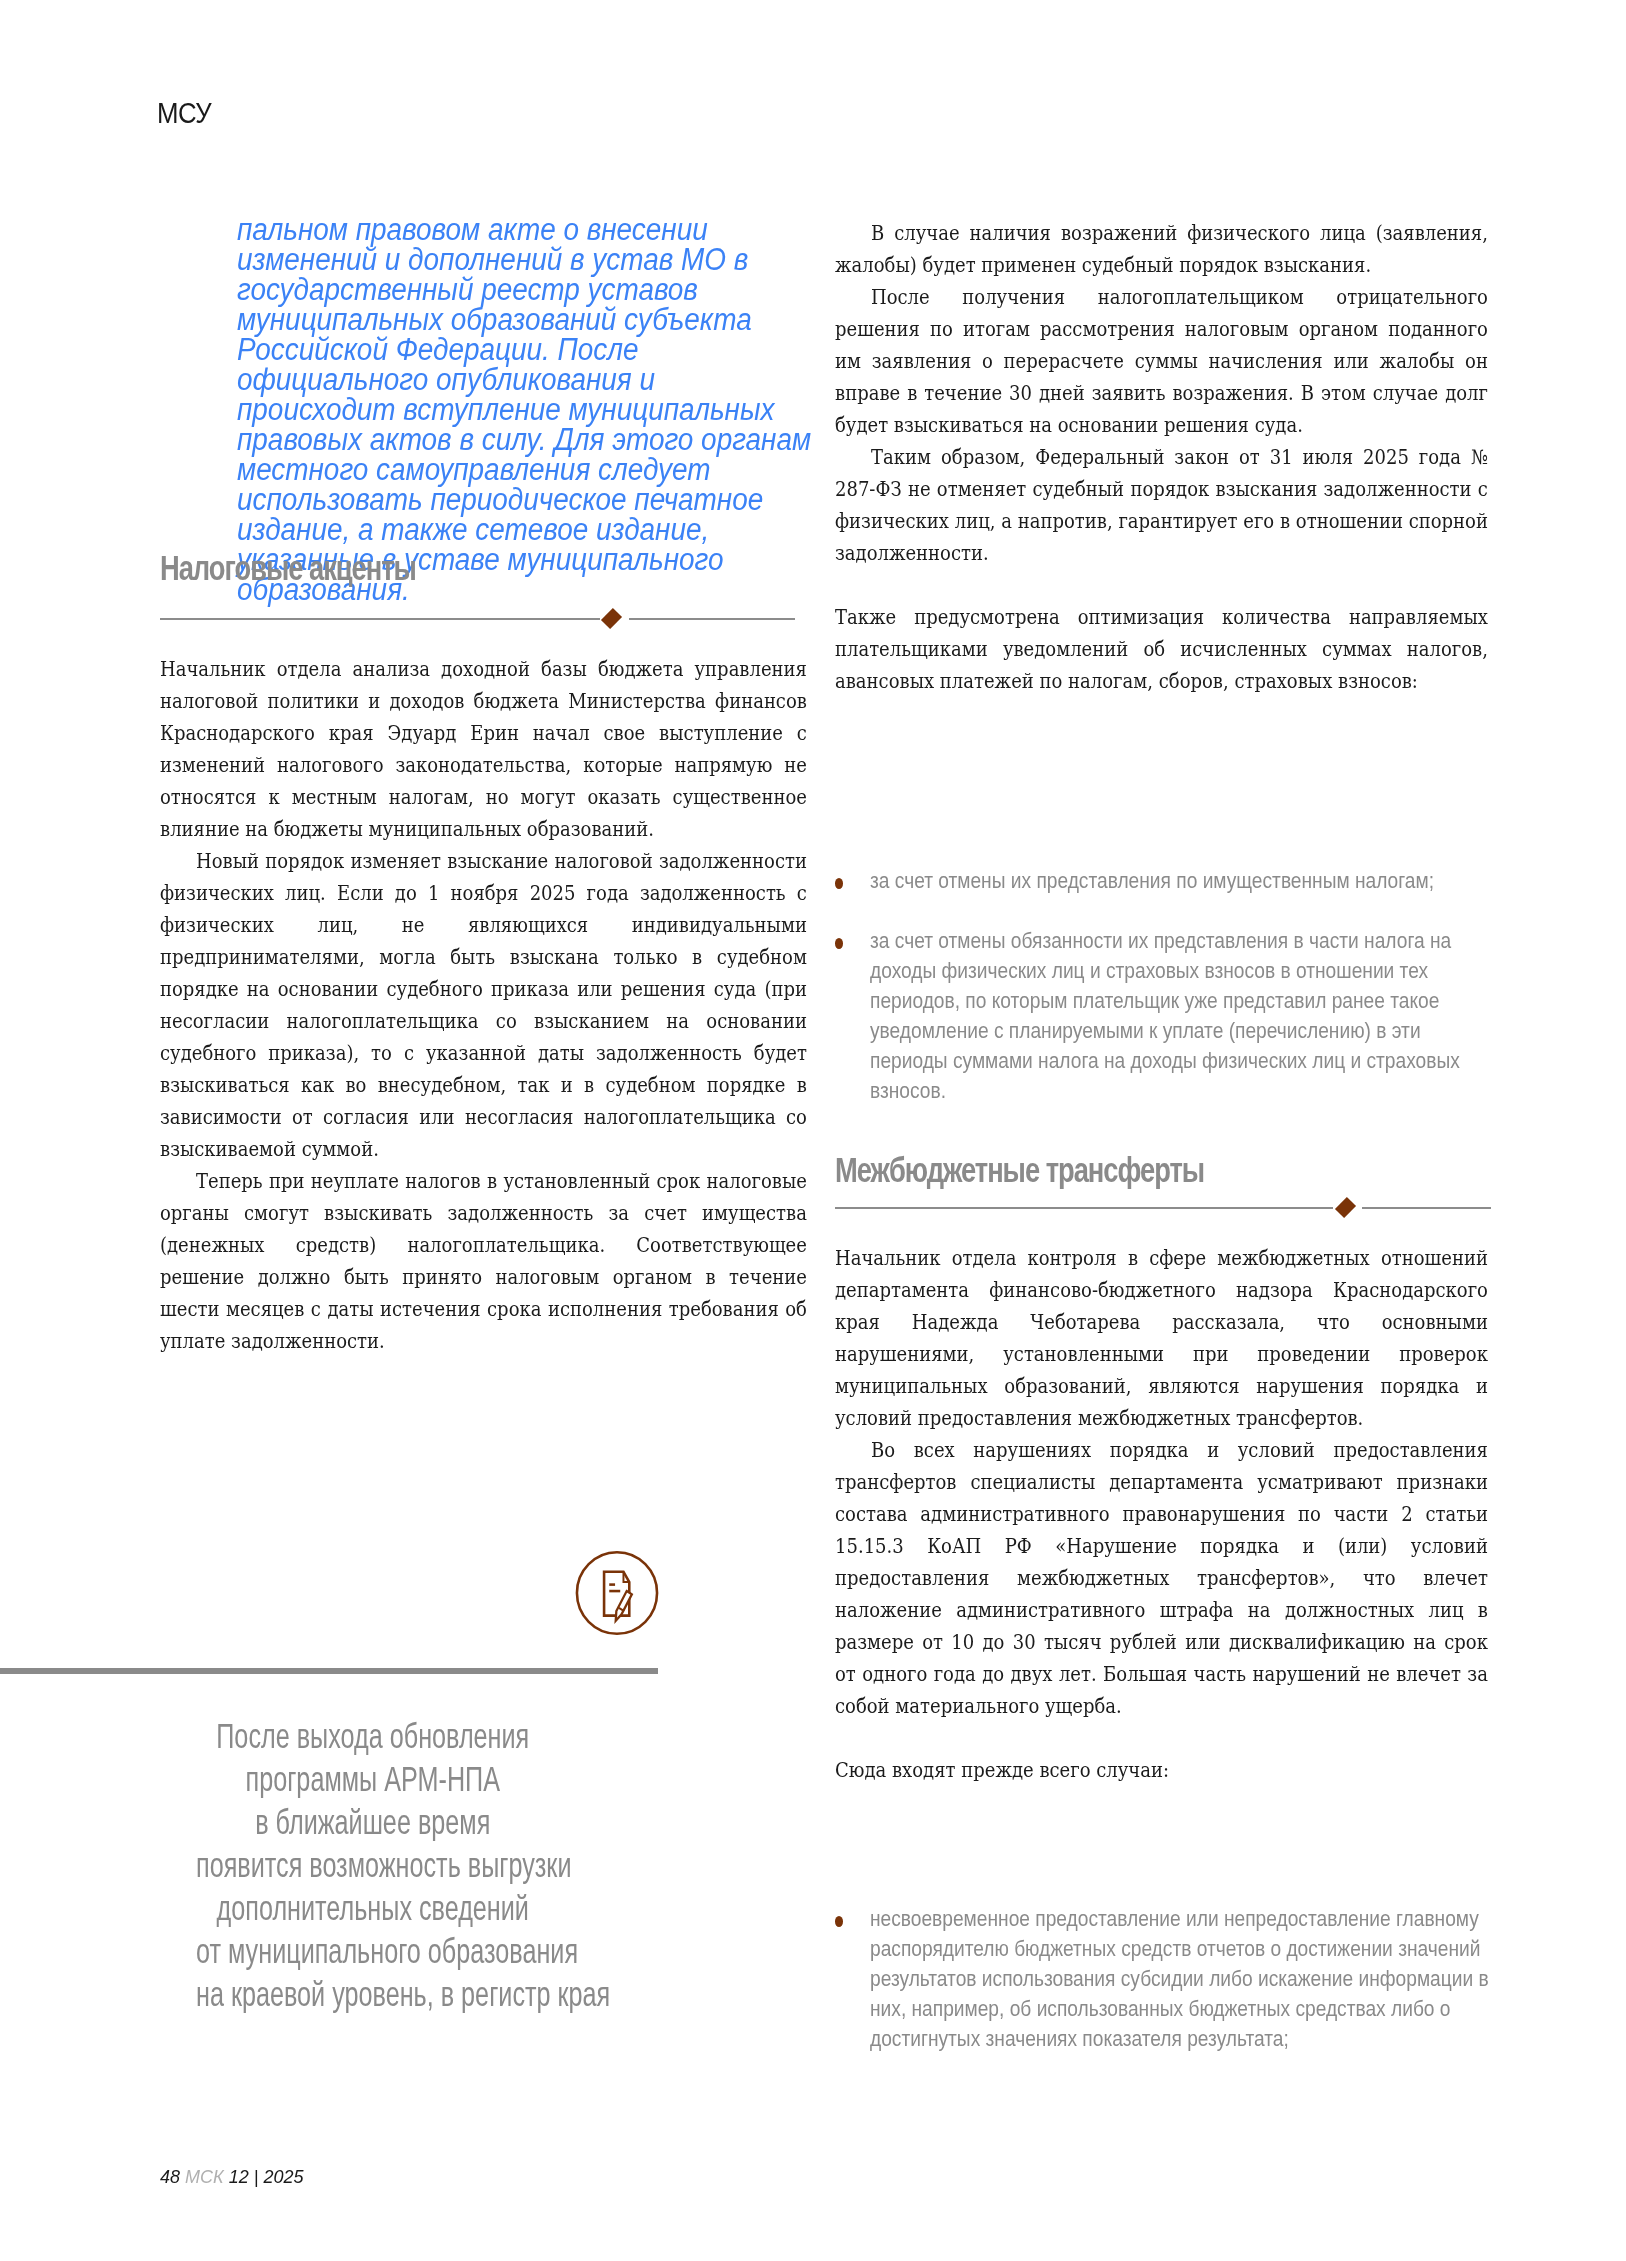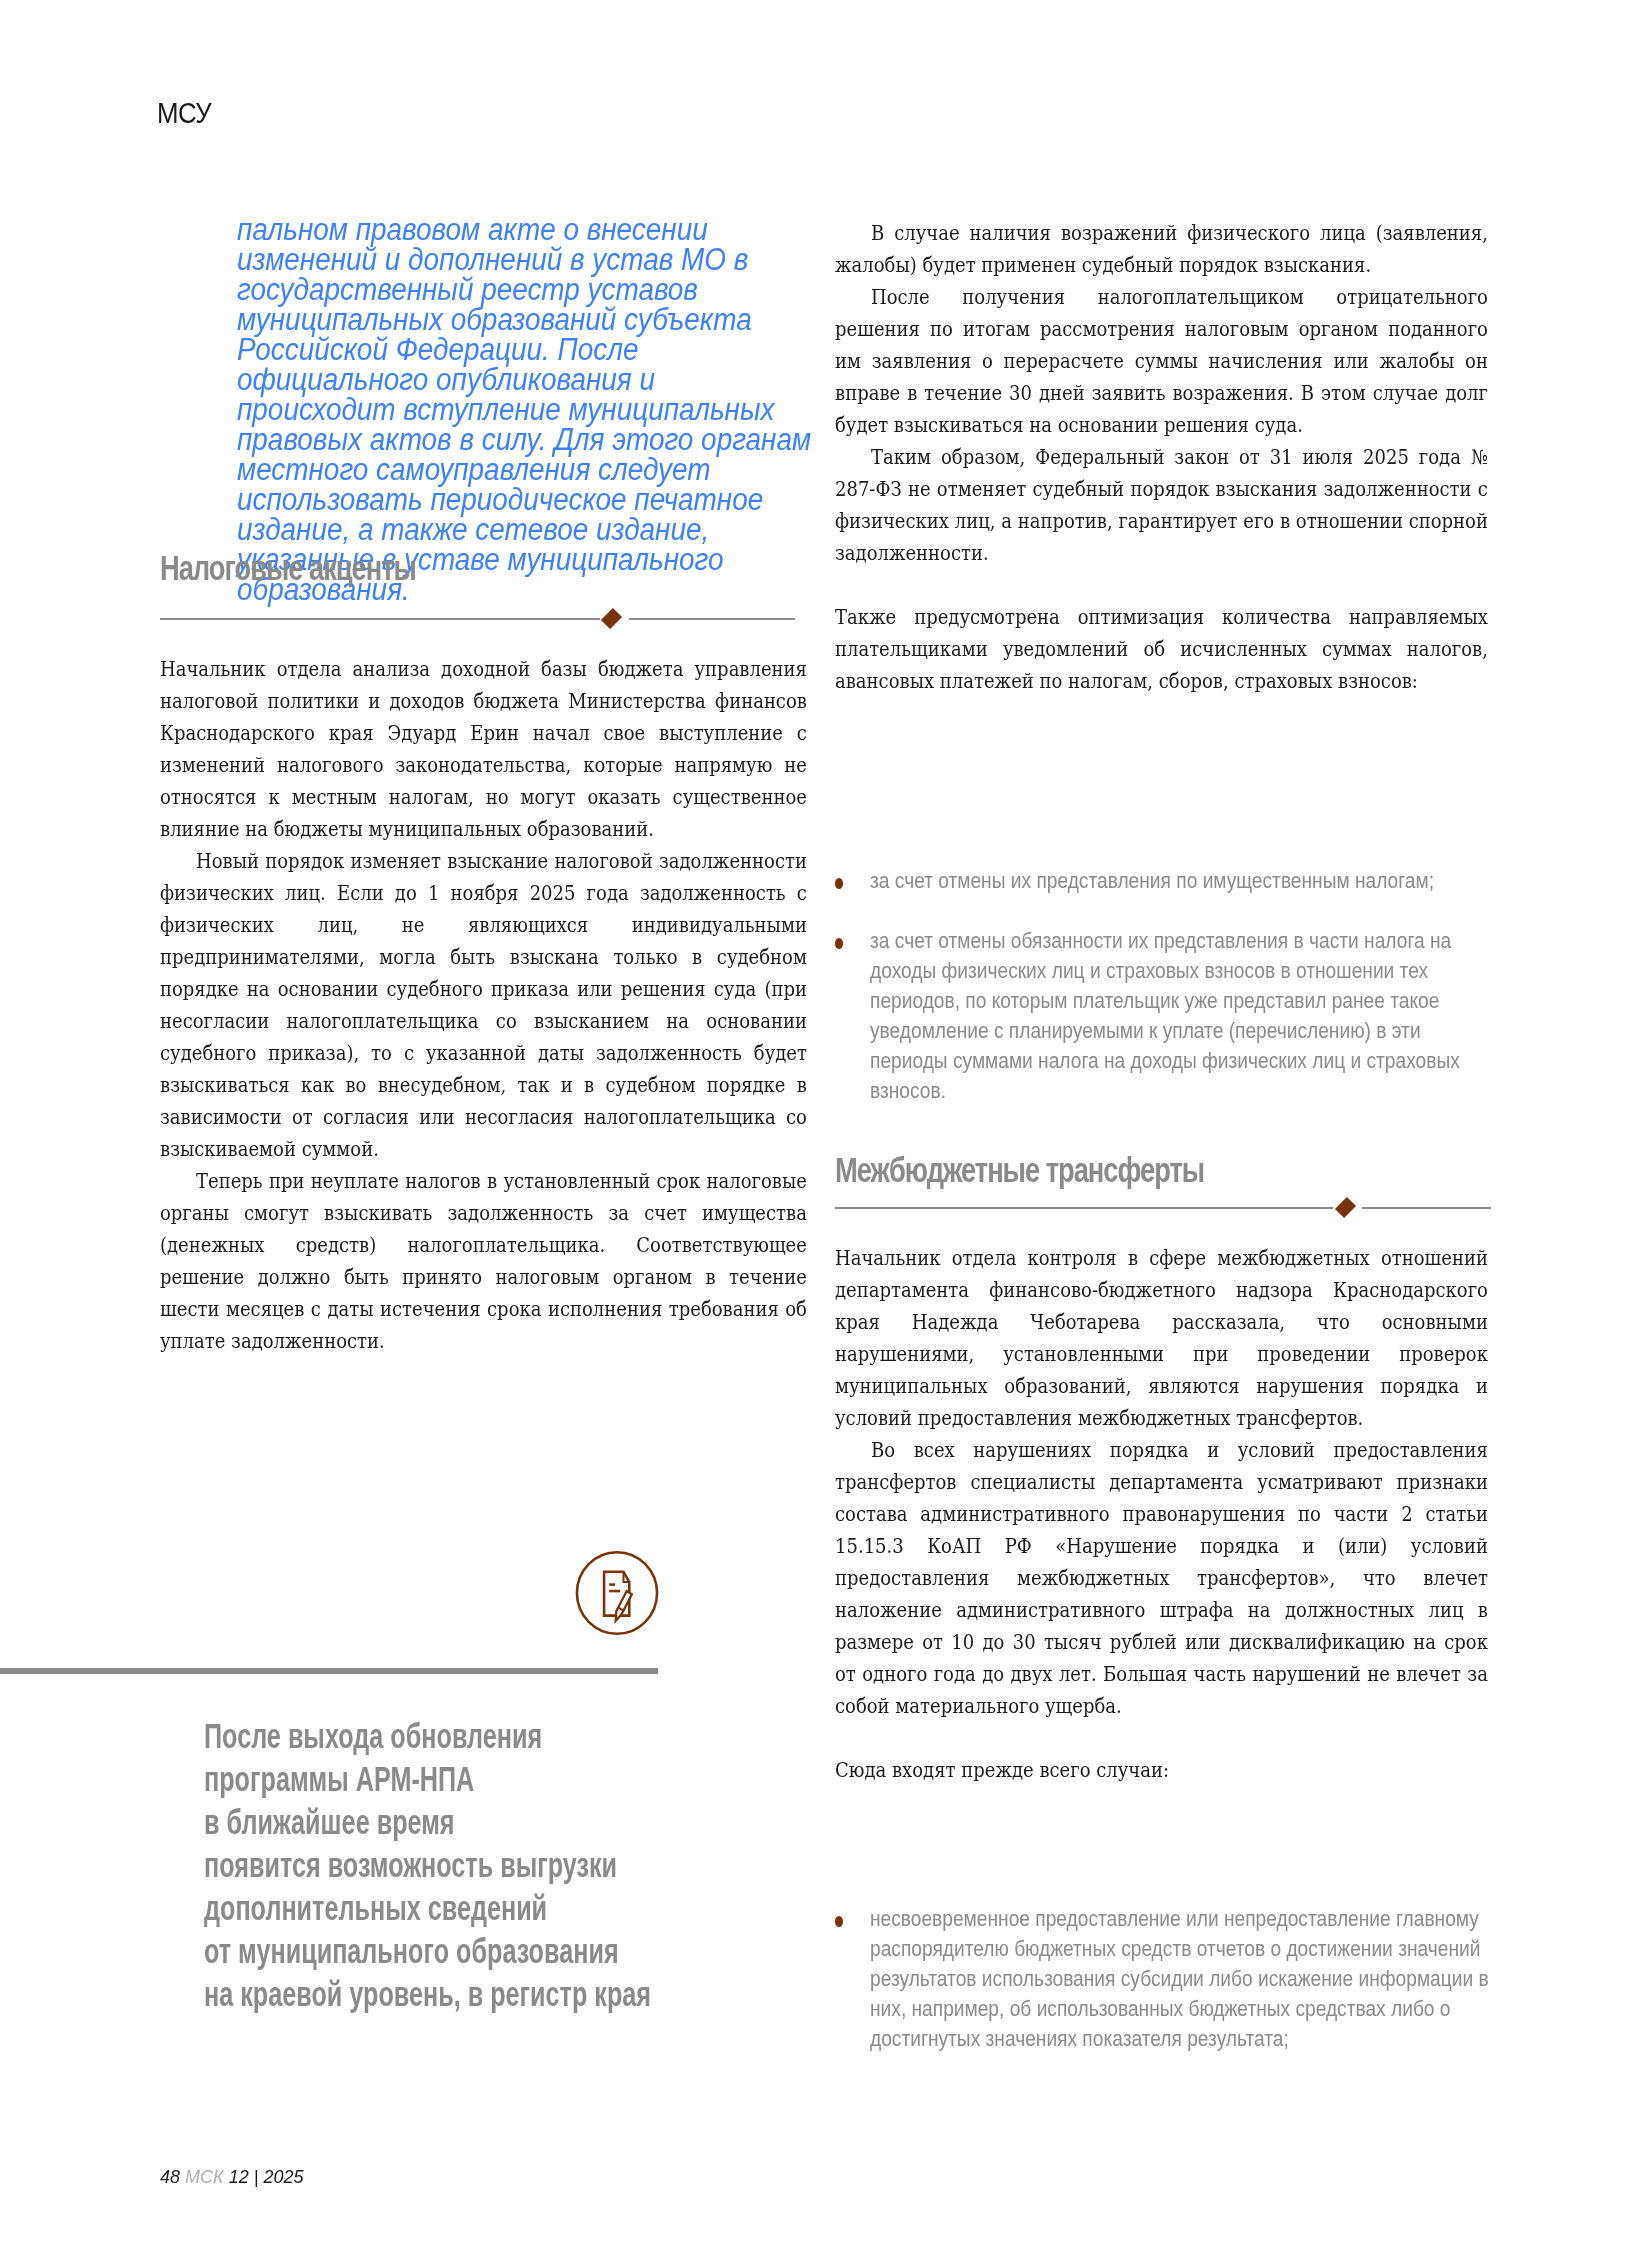--- a/index.html
+++ b/index.html
@@ -51,23 +51,24 @@
     font-family: "Liberation Sans", sans-serif; font-size: 21.3px; line-height: 30px; color: #8a8a8a;
   }
   .bullet-text .inner { transform: scaleX(0.9); transform-origin: left top; width: 111.1%; }
 
   .icon-circle {
     position: absolute; left: 575px; top: 1551px; width: 84px; height: 84px;
   }
   .gray-bar { position: absolute; left: 0; top: 1668px; width: 658px; height: 5.8px; background: #8a8a8a; }
 
   .pull-quote {
-    position: absolute; left: 204px; top: 1714px; width: 491px;
+    position: absolute; left: 196px; top: 1714px; width: 491px;
     font-family: "Liberation Sans", sans-serif; font-size: 35px; line-height: 43px; color: #8a8a8a;
-    font-weight: bold;
+    font-weight: normal;
+    text-align: center;
   }
   .pull-quote .line { display: block; white-space: nowrap; transform: scaleX(0.72); transform-origin: left top; }
 
   .footer {
     position: absolute; left: 160px; top: 2167px;
     font-family: "Liberation Sans", sans-serif; font-size: 18px; color: #1a1a1a; white-space: nowrap; font-style: italic;
   }
   .footer .brand { color: #b0b0b0; }
 </style>
 </head>

